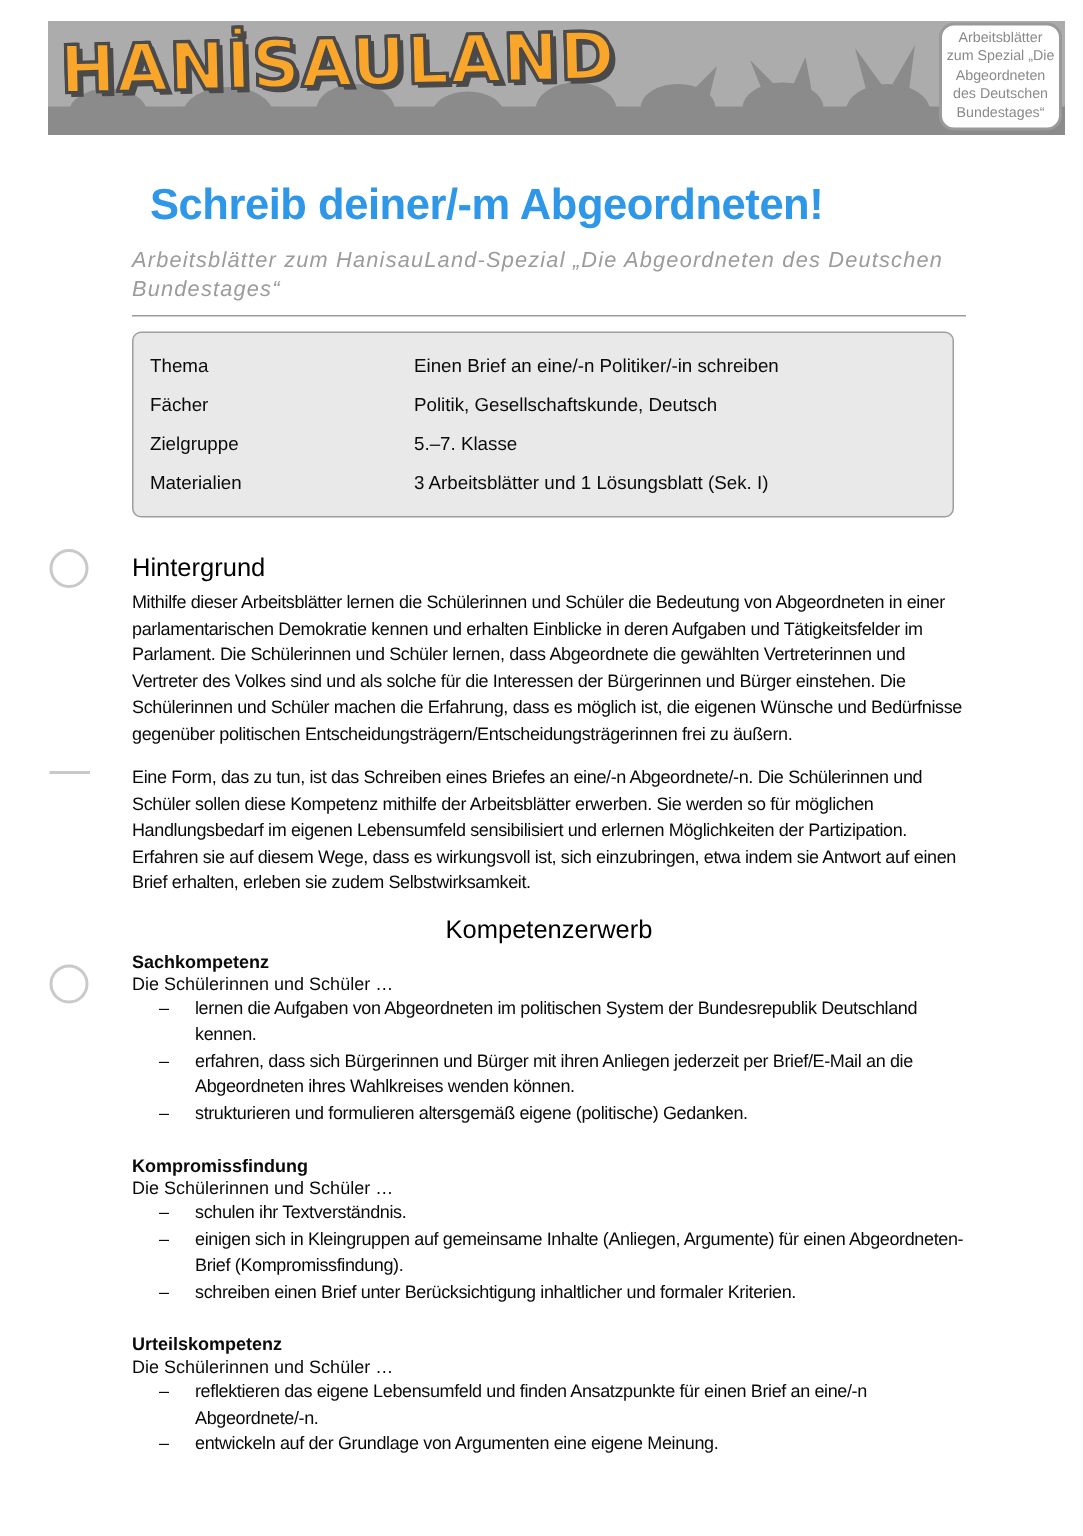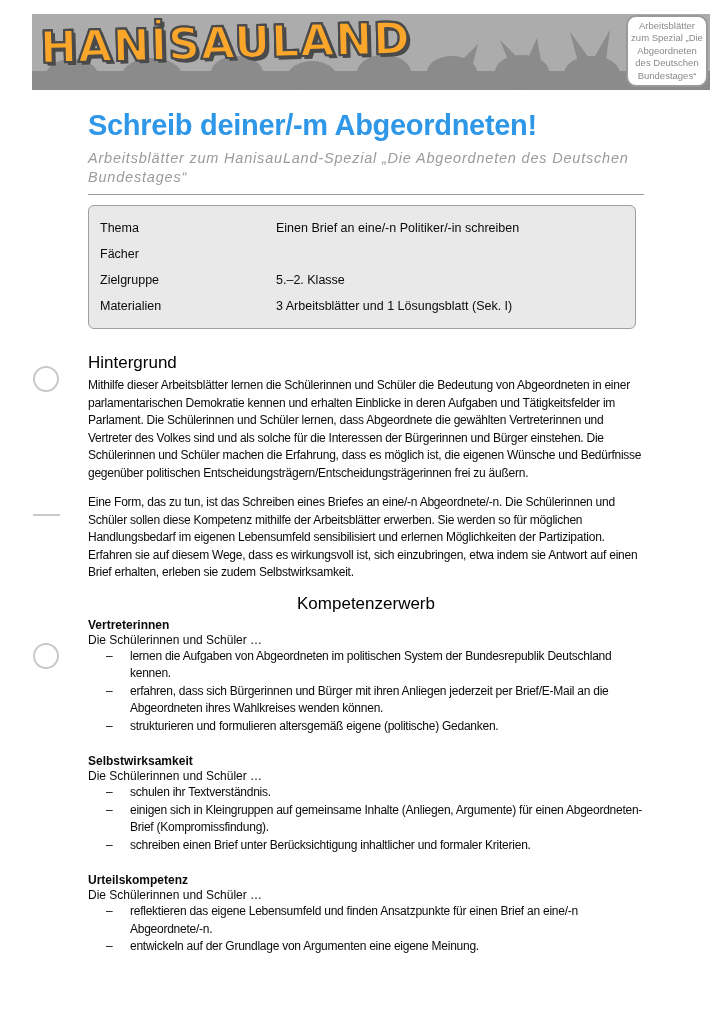--- a/index.html
+++ b/index.html
@@ -41,21 +41,21 @@
   .punch-hole{
     position:absolute;left:33px;width:22px;height:22px;border-radius:50%;
     border:2px solid var(--mark-gray);background:#fff;
   }
   .hole-top{top:366px;}
   .hole-bottom{top:643px;}
   .fold-mark{position:absolute;left:33px;top:514px;width:27px;height:2px;background:var(--mark-gray);}
   
   .content{position:absolute;left:88px;top:109px;width:556px;}
   .title{
-    margin:0;font-size:29px;line-height:32px;font-weight:bold;
+    margin:12px;font-size:29px;line-height:32px;font-weight:bold;
     color:var(--title-blue);letter-spacing:-0.3px;
   }
   .subtitle{
     margin-top:8px;font-size:14.5px;line-height:19px;font-style:italic;
     color:var(--subtitle-gray);letter-spacing:0.8px;
   }
   .rule{border:0;border-top:1.5px solid var(--subtitle-gray);margin:7px 0 0 0;}
   
   .info-box{
     margin-top:10px;width:546px;background:var(--box-gray);
@@ -119,57 +119,58 @@
     <div class="subtitle">Arbeitsblätter zum HanisauLand-Spezial „Die Abgeordneten des Deutschen Bundestages“</div>
     <hr class="rule">
 
     <div class="info-box">
         <div class="info-row">
           <span class="info-label">Thema</span>
           <span class="info-value">Einen Brief an eine/-n Politiker/-in schreiben</span>
         </div>
         <div class="info-row">
           <span class="info-label">Fächer</span>
+          <span class="info-value">Politik, Gesellschaftskunde, Deutsch</span>
         </div>
         <div class="info-row">
           <span class="info-label">Zielgruppe</span>
-          <span class="info-value">5.–2. Klasse</span>
+          <span class="info-value">5.–7. Klasse</span>
         </div>
         <div class="info-row">
           <span class="info-label">Materialien</span>
           <span class="info-value">3 Arbeitsblätter und 1 Lösungsblatt (Sek. I)</span>
         </div>
       </div>
 
     <h2 class="section-h">Hintergrund</h2>
     <div>
         <p class="para">Mithilfe dieser Arbeitsblätter lernen die Schülerinnen und Schüler die Bedeutung von Abgeordneten in einer parlamentarischen Demokratie kennen und erhalten Einblicke in deren Aufgaben und Tätigkeitsfelder im Parlament. Die Schülerinnen und Schüler lernen, dass Abgeordnete die gewählten Vertreterinnen und Vertreter des Volkes sind und als solche für die Interessen der Bürgerinnen und Bürger einstehen. Die Schülerinnen und Schüler machen die Erfahrung, dass es möglich ist, die eigenen Wünsche und Bedürfnisse gegenüber politischen Entscheidungsträgern/Entscheidungsträgerinnen frei zu äußern.</p>
         <p class="para">Eine Form, das zu tun, ist das Schreiben eines Briefes an eine/-n Abgeordnete/-n. Die Schülerinnen und Schüler sollen diese Kompetenz mithilfe der Arbeitsblätter erwerben. Sie werden so für möglichen Handlungsbedarf im eigenen Lebensumfeld sensibilisiert und erlernen Möglichkeiten der Partizipation. Erfahren sie auf diesem Wege, dass es wirkungsvoll ist, sich einzubringen, etwa indem sie Antwort auf einen Brief erhalten, erleben sie zudem Selbstwirksamkeit.</p>
       </div>
 
     <h2 class="section-h tight">Kompetenzerwerb</h2>
     <div>
         <div class="group">
-          <div class="group-name">Vertreterinnen</div>
+          <div class="group-name">Sachkompetenz</div>
           <div class="group-intro">Die Schülerinnen und Schüler …</div>
           <div class="item">
             <span class="dash">–</span>
             <span class="txt">lernen die Aufgaben von Abgeordneten im politischen System der Bundesrepublik Deutschland kennen.</span>
           </div>
           <div class="item">
             <span class="dash">–</span>
             <span class="txt">erfahren, dass sich Bürgerinnen und Bürger mit ihren Anliegen jederzeit per Brief/E-Mail an die Abgeordneten ihres Wahlkreises wenden können.</span>
           </div>
           <div class="item">
             <span class="dash">–</span>
             <span class="txt">strukturieren und formulieren altersgemäß eigene (politische) Gedanken.</span>
           </div>
         </div>
         <div class="group">
-          <div class="group-name">Selbstwirksamkeit</div>
+          <div class="group-name">Kompromissfindung</div>
           <div class="group-intro">Die Schülerinnen und Schüler …</div>
           <div class="item">
             <span class="dash">–</span>
             <span class="txt">schulen ihr Textverständnis.</span>
           </div>
           <div class="item">
             <span class="dash">–</span>
             <span class="txt">einigen sich in Kleingruppen auf gemeinsame Inhalte (Anliegen, Argumente) für einen Abgeordneten-Brief (Kompromissfindung).</span>
           </div>
           <div class="item">

